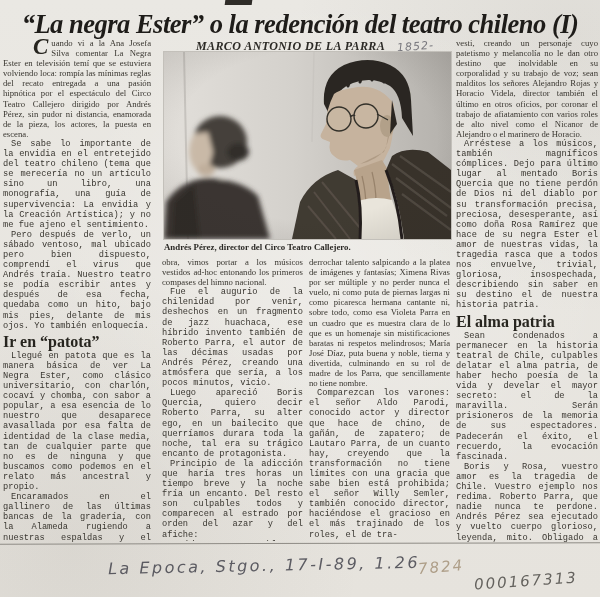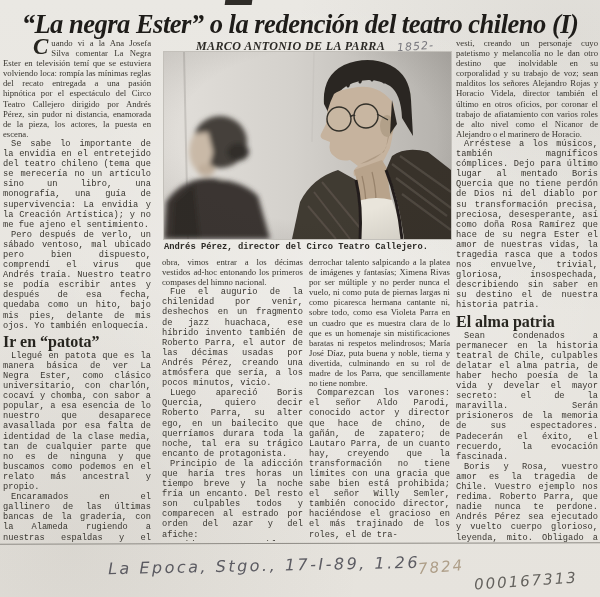--- a/index.html
+++ b/index.html
@@ -27,21 +27,21 @@
   .col p.in{text-indent:8px;font-family:Liberation Mono, monospace;}
   #col1{left:3px;top:38px;width:148px;height:505px;}
   #col2{left:162px;top:257px;width:141px;height:284px;}
   #col3{left:309px;top:257px;width:141px;height:284px;}
   #col4{left:456px;top:38px;width:142px;height:505px;}
   .dropcap{float:left;font-style:italic;font-weight:bold;font-size:23px;line-height:18px;
     margin:0 3px 0 30px;color:#27251f;}
   .subhead{font-weight:bold;font-size:16px;margin:6px 0 4px 0 !important;text-align:left;color:#27251f;}
   .endnote{font-weight:bold;margin-top:8px !important;}
   #photo-wrap{left:164px;top:52px;width:287px;height:187px;outline:1px solid #c3c0ba;}
-  #photo-caption{left:164px;top:242px;width:290px;font-family:Liberation Mono, monospace;
+  #photo-caption{left:164px;top:242px;width:290px;font-family:Liberation Serif, serif;
     font-weight:bold;font-size:8.8px;color:#2b2925;}
   #clip-edge{left:0;top:543px;width:600px;height:0;border-top:1.3px solid #8e8b85;transform:rotate(-0.15deg);}
   .hand{font-family:"DejaVu Sans",sans-serif;font-style:italic;}
   #hand-citation{left:108px;top:556px;font-size:16px;letter-spacing:2.5px;color:#45454e;
     transform:rotate(-1.2deg);opacity:0.85;}
   #hand-pencil{left:418px;top:558px;font-size:15px;letter-spacing:2px;color:#a8977f;
     transform:rotate(-5deg);opacity:0.9;}
   #hand-number{left:474px;top:572px;font-size:15px;letter-spacing:2px;color:#4e4c48;
     transform:rotate(-4deg);opacity:0.85;}
 </style>
@@ -121,21 +121,21 @@
         <path d="M222,118 Q234,148 238,187 M192,128 Q198,154 196,187" stroke="#241f1b" stroke-width="3" fill="none"></path>
       </g>
 
       <rect width="287" height="187" fill="url(#vig)"></rect>
     </svg>
   </div>
 
   <div class="abs" id="photo-caption">Andrés Pérez, director del Circo Teatro Callejero.</div>
 
   <div class="abs col" id="col2">
-    <p>obra, vimos entrar a los décimas vestidos ad-hoc entonando los primeros compases del himno nacional.</p>
+    <p>obra, vimos portar a los músicos vestidos ad-hoc entonando los primeros compases del himno nacional.</p>
     <p class="in">Fue el augurio de la chilenidad por venir, deshechos en un fragmento de jazz huachaca, ese híbrido invento también de Roberto Parra, el autor de las décimas usadas por Andrés Pérez, creando una atmósfera que sería, a los pocos minutos, vicio.</p>
     <p class="in">Luego apareció Boris Quercia, quiero decir Roberto Parra, su alter ego, en un bailecito que querríamos durara toda la noche, tal era su trágico encanto de protagonista.</p>
     <p class="in">Principio de la adicción que haría tres horas un tiempo breve y la noche fría un encanto. Del resto son culpables todos y comparecen al estrado por orden del azar y del afiche:</p>
     <p class="in">Pachi Torreblanca, culpable de ser flaca de antología y convertirse en cabrona gorda y ejemplar; María Izquierdo por</p>
   </div>
 
   <div class="abs col" id="col3">
     <p>derrochar talento salpicando a la platea de imágenes y fantasías; Ximena Rivas por ser múltiple y no perder nunca el vuelo, ni como puta de piernas largas ni como picaresca hermana cantante ni, sobre todo, como esa Violeta Parra en un cuadro que es muestra clara de lo que es un homenaje sin mistificaciones baratas ni respetos melindrosos; María José Díaz, puta buena y noble, tierna y divertida, culminando en su rol de madre de los Parra, que sencillamente no tiene nombre.</p>
     <p class="in">Comparezcan los varones: el señor Aldo Parodi, conocido actor y director que hace de chino, de gañán, de zapatero; de Lautaro Parra, de un cuanto hay, creyendo que la transformación no tiene límites con una gracia que sabe bien está prohibida; el señor Willy Semler, también conocido director, haciéndose el gracioso en el más trajinado de los roles, el de tra-</p>
   </div>

